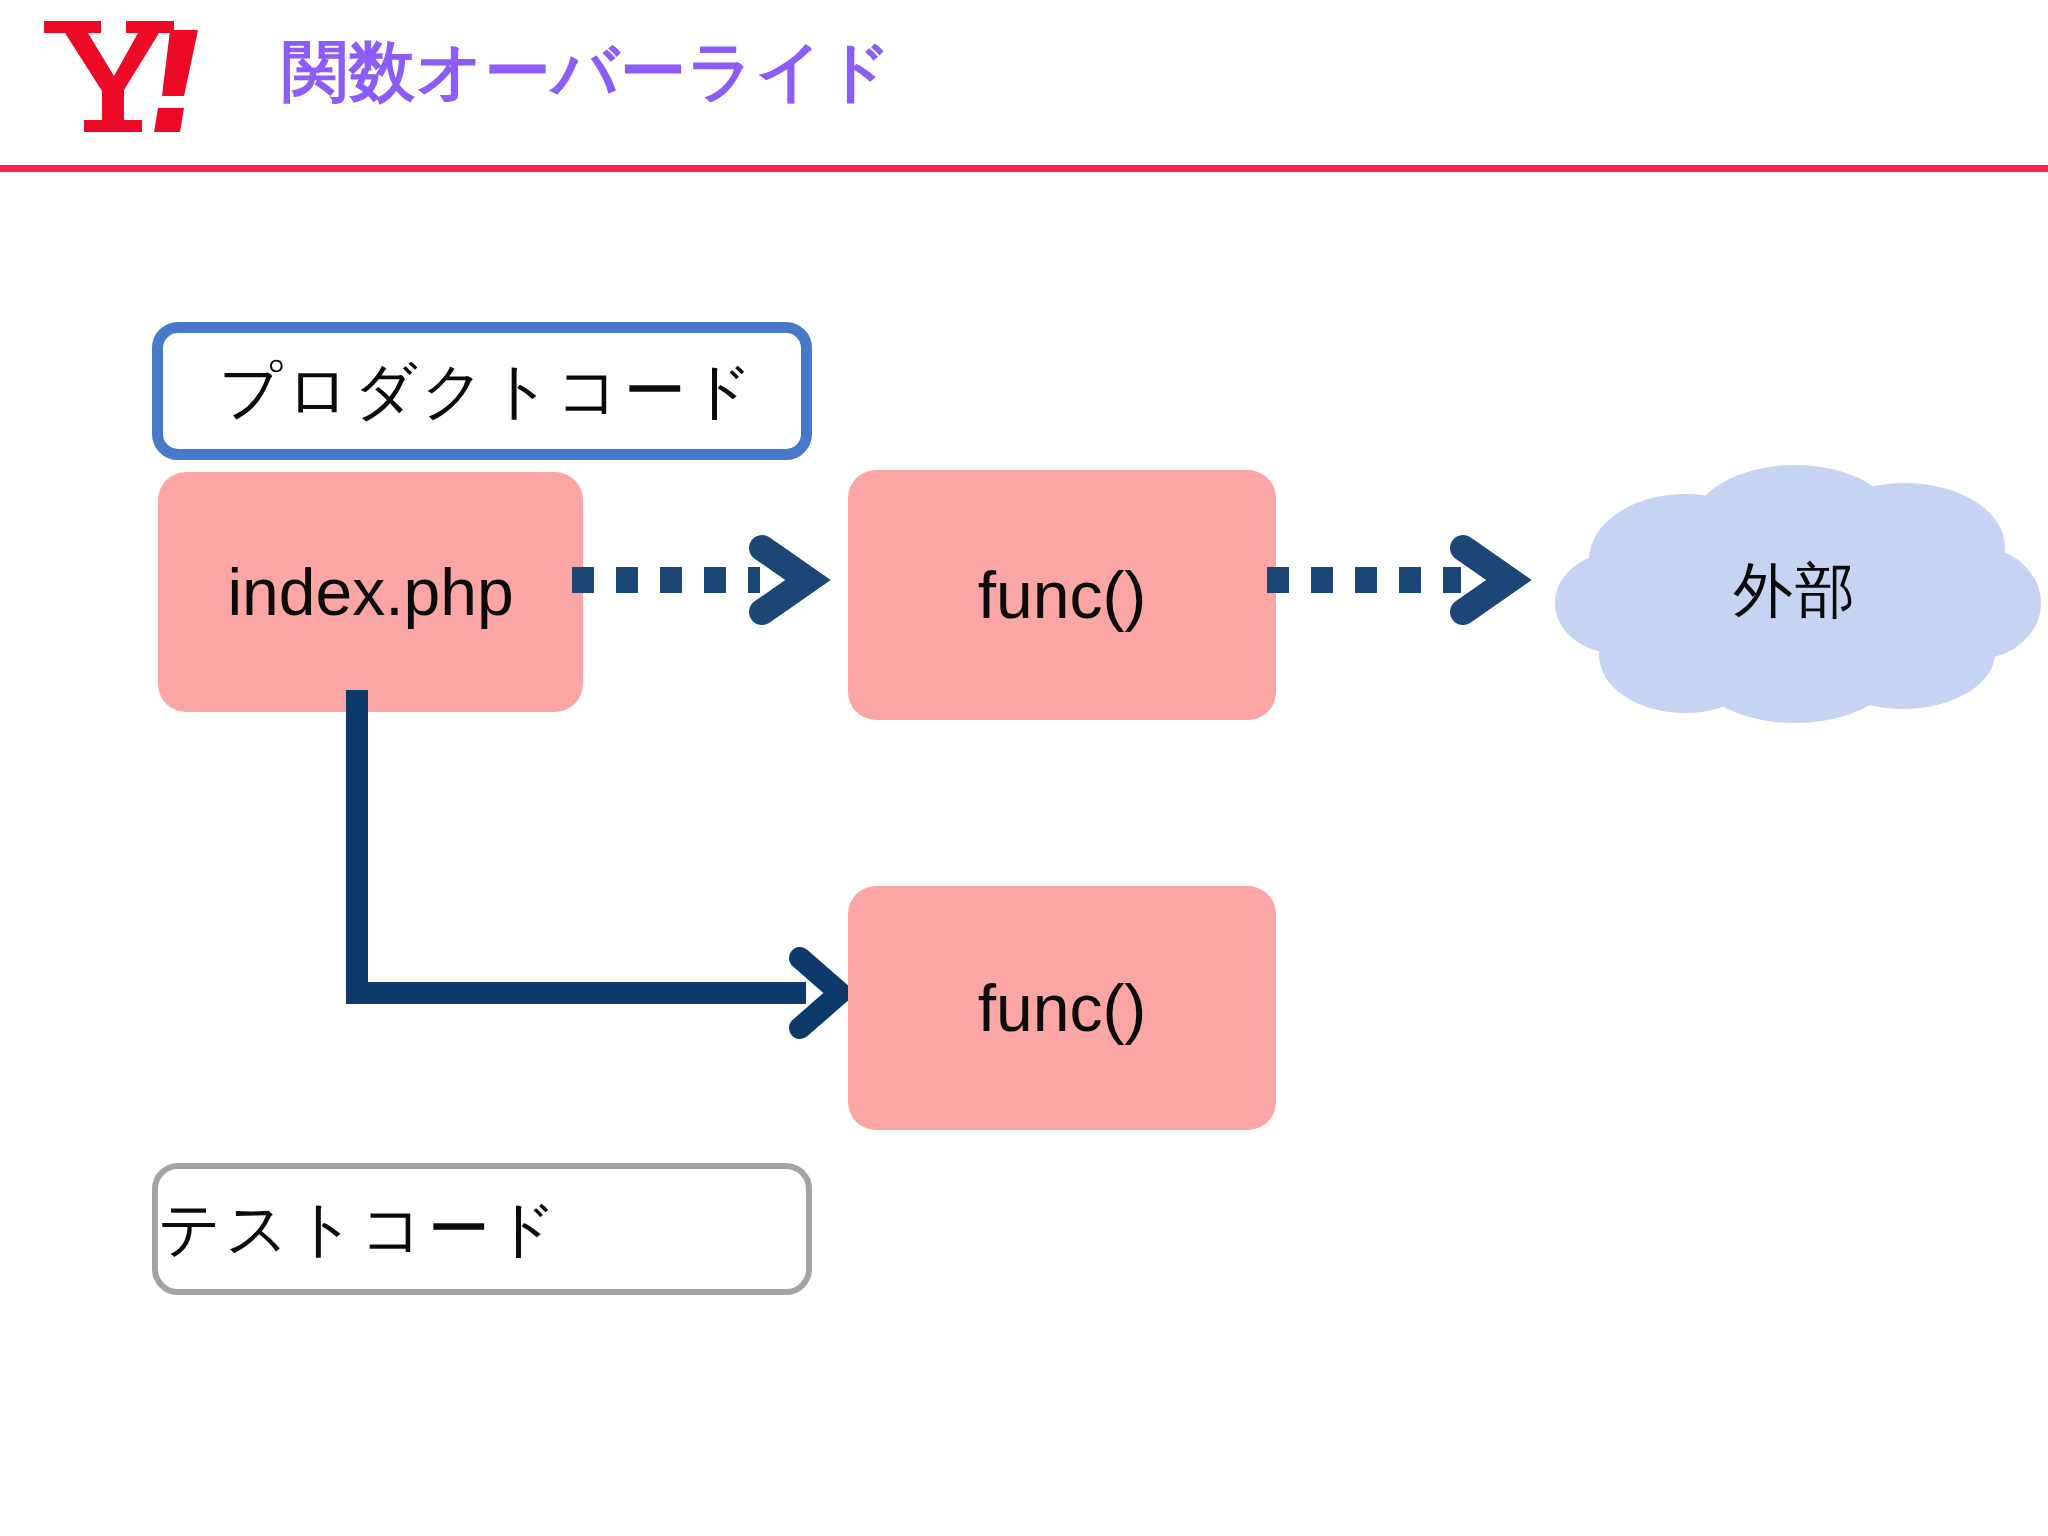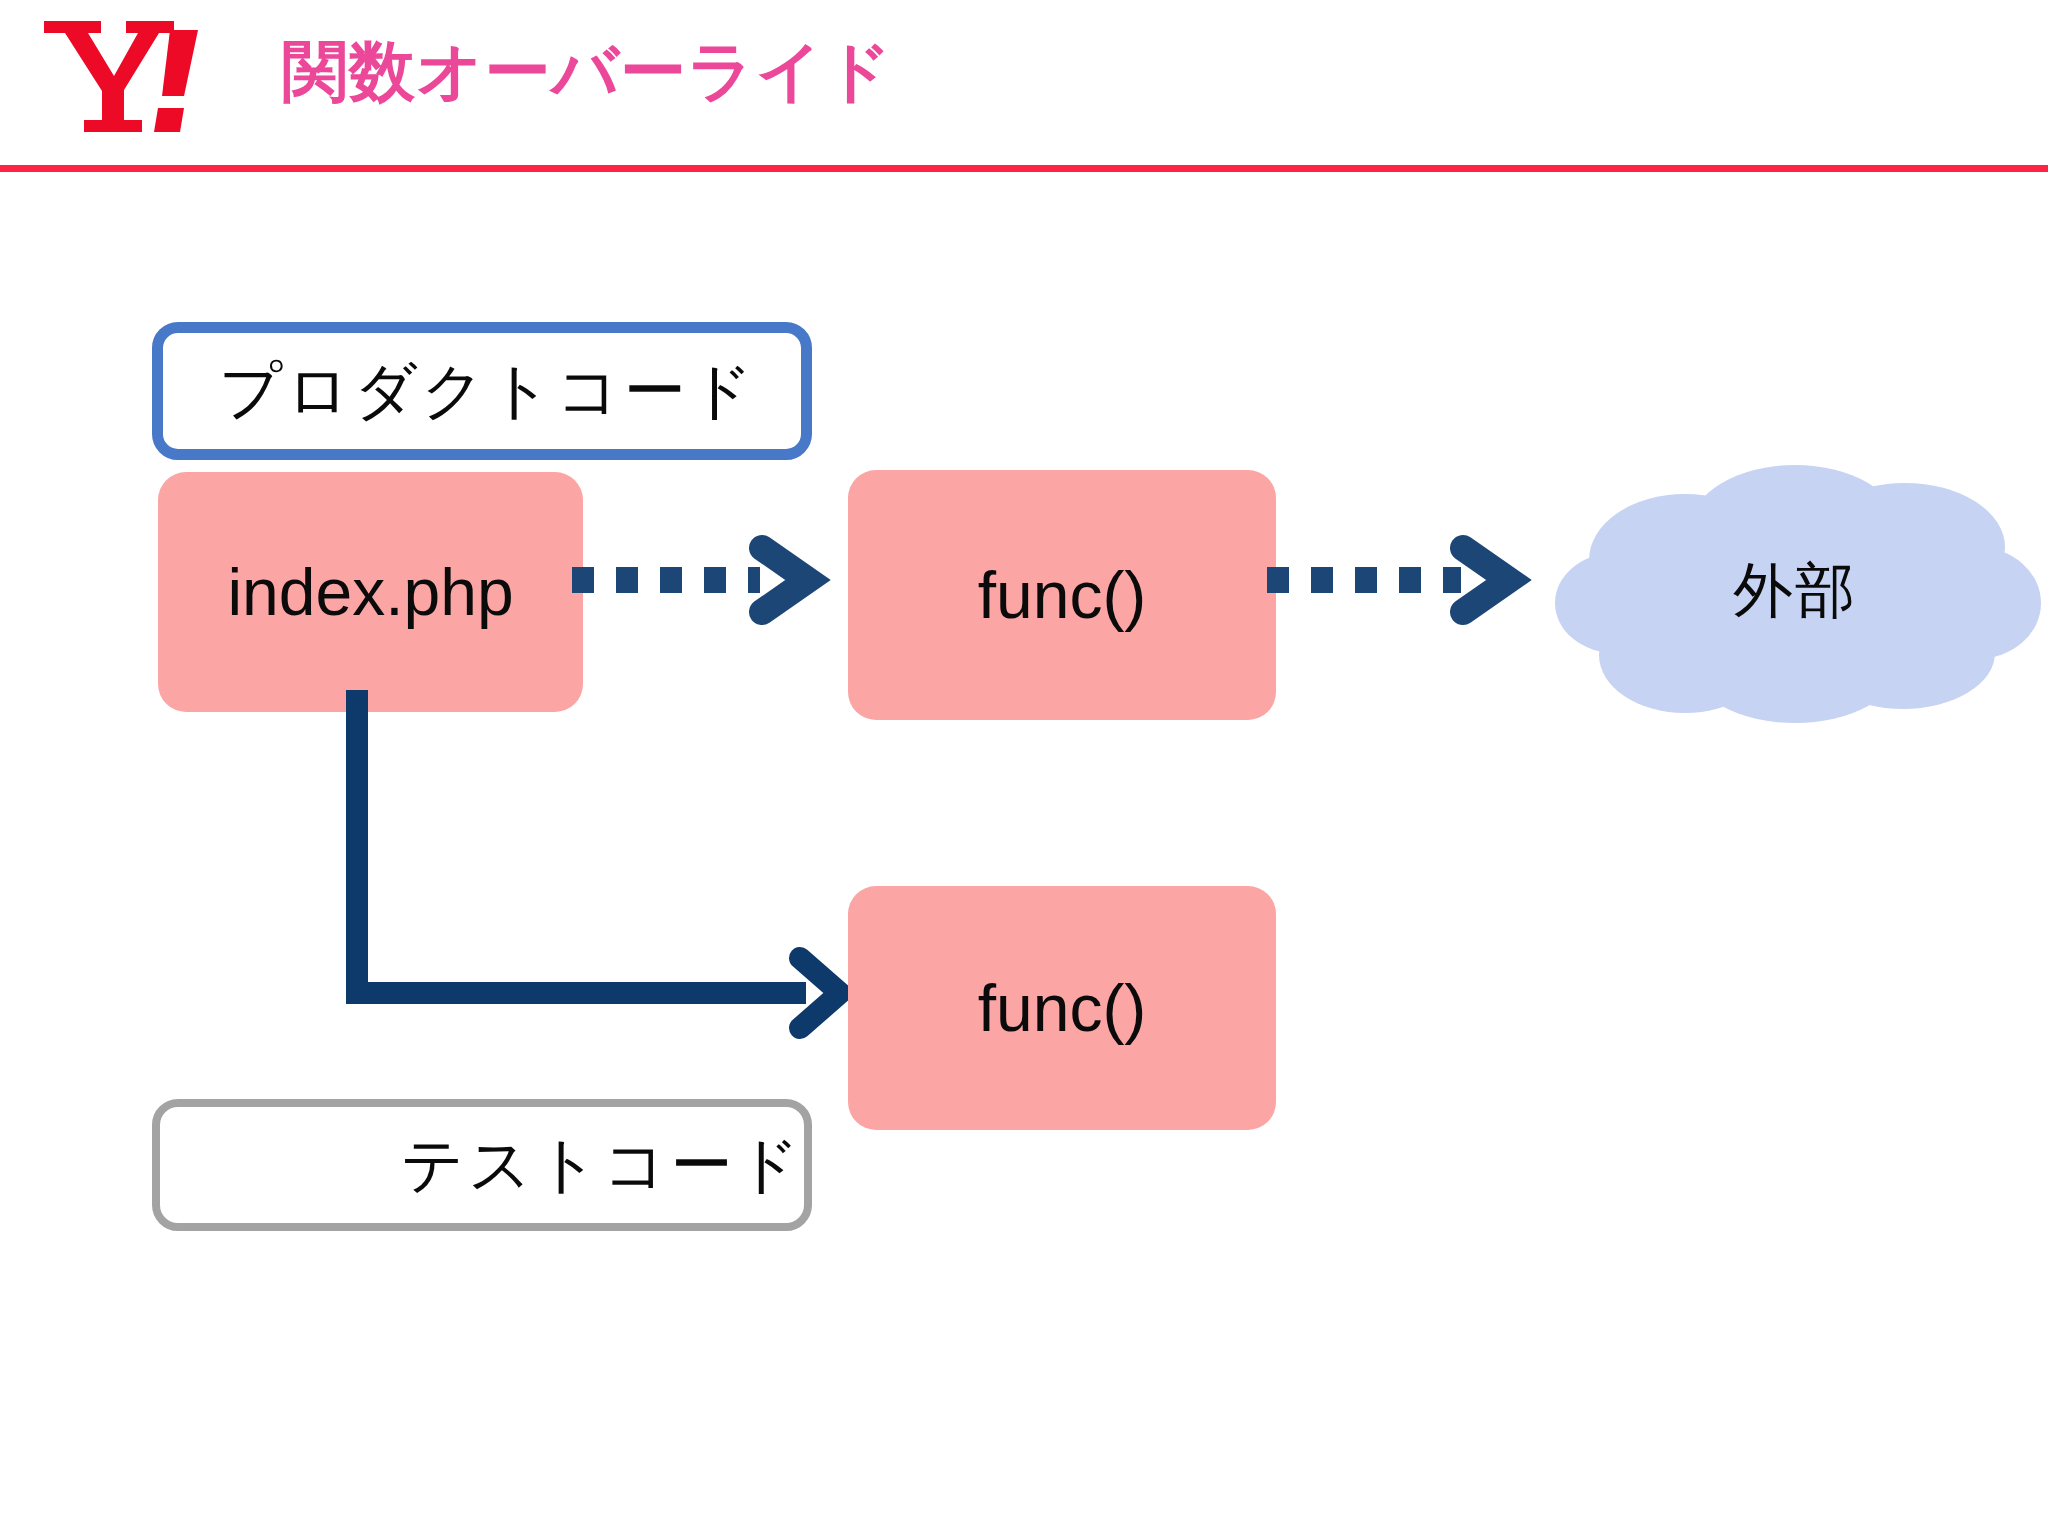--- a/index.html
+++ b/index.html
@@ -37,21 +37,21 @@
   }
   #slide-title {
     position: absolute;
     left: 282px;
     top: 26px;
     font-family: "DejaVu Sans", "Liberation Sans", sans-serif;
     font-weight: bold;
     font-size: 66px;
     line-height: 92px;
     letter-spacing: 1px;
-    color: #ec4899;
+    color: #8b5cf6;
     white-space: nowrap;
   }
   #header-rule {
     position: absolute;
     left: 0;
     top: 165px;
     width: 2048px;
     height: 7px;
     background: #ff2445;
   }
@@ -70,26 +70,26 @@
     width: 660px;
     height: 138px;
     border: 11px solid #4878c8;
     border-radius: 26px;
     justify-content: flex-start;
     padding-left: 56px;
     margin-top: 39px;
   }
   #test-code-frame {
     left: 152px;
-    top: 1099px;
+    top: 1163px;
     width: 660px;
     height: 132px;
-    border: 8px solid #a3a3a3;
+    border: 6px solid #a3a3a3;
     border-radius: 26px;
-    justify-content: flex-end;
+    justify-content: flex-start;
   }
   .section-frame .frame-label {
     font-family: "DejaVu Serif", "Liberation Serif", serif;
     font-size: 62px;
     line-height: 70px;
     color: #0a0a0a;
     letter-spacing: 4px;
     white-space: nowrap;
   }
 

